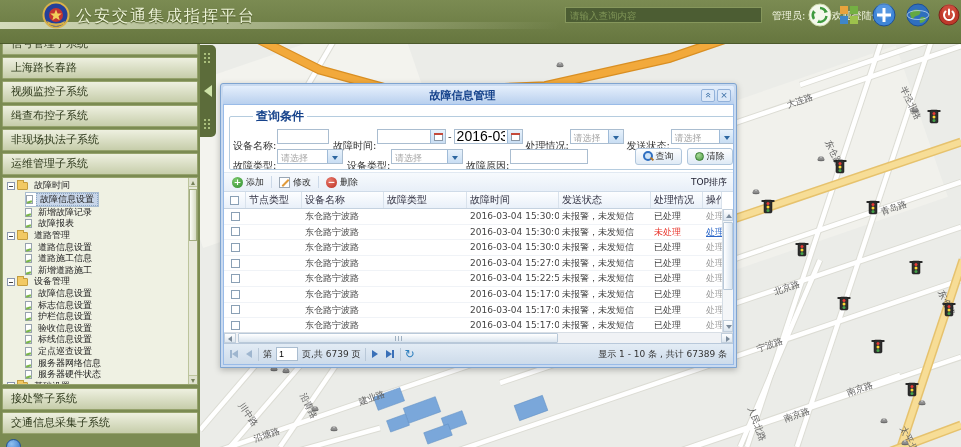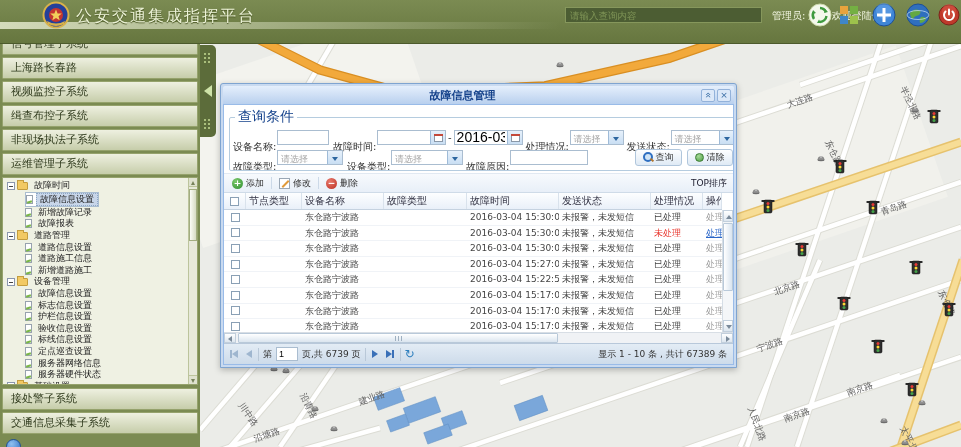--- a/index.html
+++ b/index.html
@@ -73,21 +73,21 @@
       background:linear-gradient(#e5effc,#b9d0ee); border-radius:2px 2px 0 0; padding:0 3px; }
   .mtitle .txt { flex:1; text-align:center; font-weight:bold; font-size:11px; color:#15428b; }
   .mtool { width:14px; height:13px; margin-left:2px; background:#dce8f8; border:1px solid #93b2da;
       border-radius:2px; color:#3a6ea5; font-size:9px; line-height:11px; text-align:center; cursor:pointer; }
   .mtool.col span { display:inline-block; transform:rotate(90deg); font-size:10px; line-height:10px; }
   .mbody { flex:1; background:#fff; border:1px solid #99bbe8; border-top:1px solid #99bbe8;
       display:flex; flex-direction:column; overflow:hidden; }
 
   
   fieldset.qry { margin:3px 5px 2px 5px; border:1px solid #b5ccdf; border-radius:2px; padding:1px 3px 3px 3px; overflow:hidden; }
-  fieldset.qry legend { font-size:14px; color:#15428b; padding:0 3px; margin-left:2px; }
+  fieldset.qry legend { font-size:12px; color:#15428b; padding:0 3px; margin-left:20px;font-weight:bold; }
   .frow { display:flex; align-items:center; height:20px; white-space:nowrap; }
   .flbl { width:44px; text-align:right; font-size:10px; color:#333; padding-right:2px; flex:0 0 44px;margin-top:20px; }
   .tin { height:15px; border:1px solid #aabdd0; font-size:9px; padding:0 2px; color:#333; background:#fff; }
   .w52{width:52px;} .w78{width:78px;}
   .dfield,.sel { display:inline-flex; height:15px; border:1px solid #aabdd0; background:#fff; }
   .dfield input { border:none; outline:none; width:52px; font-size:14px; padding:0 2px; }
   .dtrig { width:15px; background:linear-gradient(#e7f1fb,#c9def3); border-left:1px solid #9fbbd8;
       position:relative; cursor:pointer; }
   .dtrig .cal { position:absolute; left:3px; top:3px; width:9px; height:8px; background:#fff; border:1px solid #8a98a8; }
   .dtrig .cal::before { content:""; position:absolute; left:-1px; top:-1px; width:9px; height:2px; background:#c4493a; }

